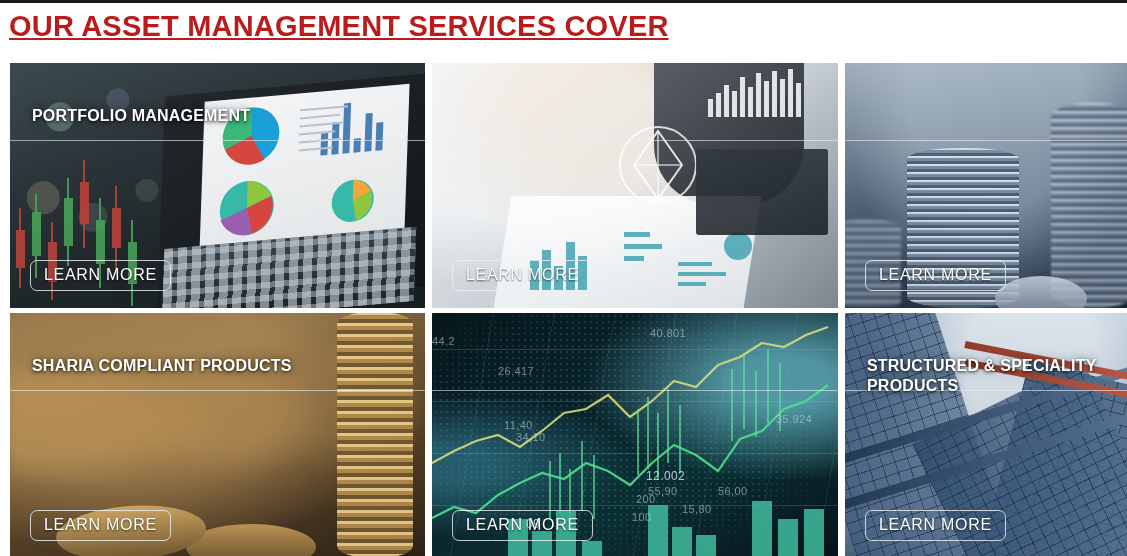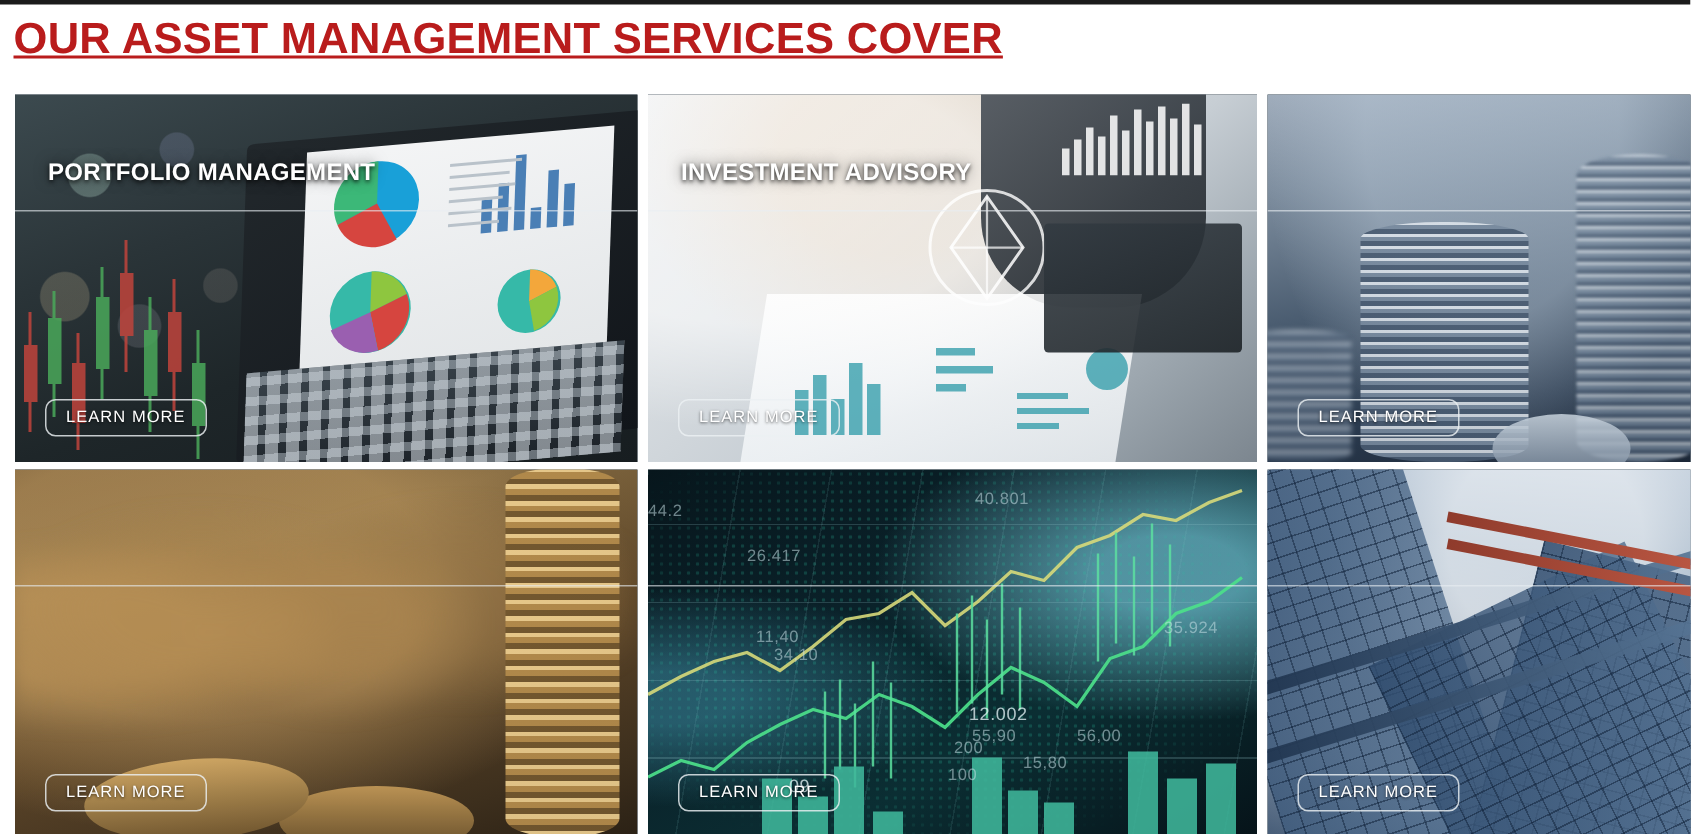--- a/index.html
+++ b/index.html
@@ -90,21 +90,21 @@
   .learn-more {
     position: absolute;
     left: 20px;
     bottom: 17px;
     padding: 5px 13px 6px 13px;
     border: 1px solid rgba(236,240,243,0.82);
     border-radius: 7px;
     background: transparent;
     color: #ffffff;
     font-family: "Liberation Sans", sans-serif;
-    font-size: 11px;
+    font-size: 16px;
     font-weight: normal;
     letter-spacing: 0.7px;
     text-shadow: 0 1px 2px rgba(0,0,0,0.65);
     cursor: pointer;
     white-space: nowrap;
   }
 
   
   .art-portfolio {
     background:
@@ -426,21 +426,20 @@
             <rect x="96" y="34" width="20" height="5"></rect>
             <rect x="150" y="40" width="34" height="4"></rect>
               <rect x="150" y="50" width="48" height="4"></rect>
             <rect x="150" y="60" width="28" height="4"></rect>
             <circle cx="210" cy="24" r="14"></circle>
           </g>
         </svg>
         <div class="ia-monitor"></div>
         <div class="scan-line"></div>
       </div>
-      <div class="card-title">INVESTMENT ADVISORY</div>
       <button class="learn-more">LEARN MORE</button>
     </div>
 
     <div class="card">
       <div class="card-art art-coins-blue">
         <div class="cb-stack cb-3"></div>
         <div class="cb-stack cb-1"></div>
         <div class="cb-stack cb-2"></div>
         <div class="cb-coin"></div>
         <div class="scan-line"></div>
@@ -449,20 +448,21 @@
     </div>
 
     <div class="card">
       <div class="card-art art-coins-gold">
         <div class="cg-blur"></div>
         <div class="cg-flat2"></div>
         <div class="cg-flat"></div>
         <div class="cg-stack"></div>
         <div class="scan-line"></div>
       </div>
+      <div class="card-title">SHARIA COMPLIANT PRODUCTS</div>
       <button class="learn-more">LEARN MORE</button>
     </div>
 
     <div class="card">
       <div class="card-art art-market">
         <div class="mk-dots"></div>
         <div class="mk-grid"></div>
         <svg style="position:absolute;inset:0;width:100%;height:100%" viewBox="0 0 406 245" preserveAspectRatio="none">
           <polyline points="0,150 22,138 44,128 66,122 88,134 110,118 132,100 154,96 176,82 198,104 220,88 242,68 264,74 286,52 308,44 330,30 352,34 374,22 396,14" fill="none" stroke="#d7d97a" stroke-width="2.2" opacity="0.9"></polyline>
           <polyline points="0,205 22,194 44,200 66,182 88,170 110,160 132,166 154,150 176,158 198,172 220,150 242,132 264,142 286,158 308,126 330,118 352,96 374,88 396,72" fill="none" stroke="#4ce08a" stroke-width="2.2" opacity="0.92"></polyline>
@@ -521,17 +521,18 @@
         <div class="tw-sky"></div>
         <div class="tw tw-a"></div>
         <div class="tw tw-c"></div>
         <div class="tw tw-b"></div>
         <div class="tw-edge tw-edge1"></div>
         <div class="tw-edge tw-edge2"></div>
         <div class="tw-beam tw-beam1"></div>
         <div class="tw-beam tw-beam2"></div>
         <div class="scan-line"></div>
       </div>
+      <div class="card-title">STRUCTURED &amp; SPECIALITY PRODUCTS</div>
       <button class="learn-more">LEARN MORE</button>
     </div>
 
   </div>
 </div>
 
 </body></html>

